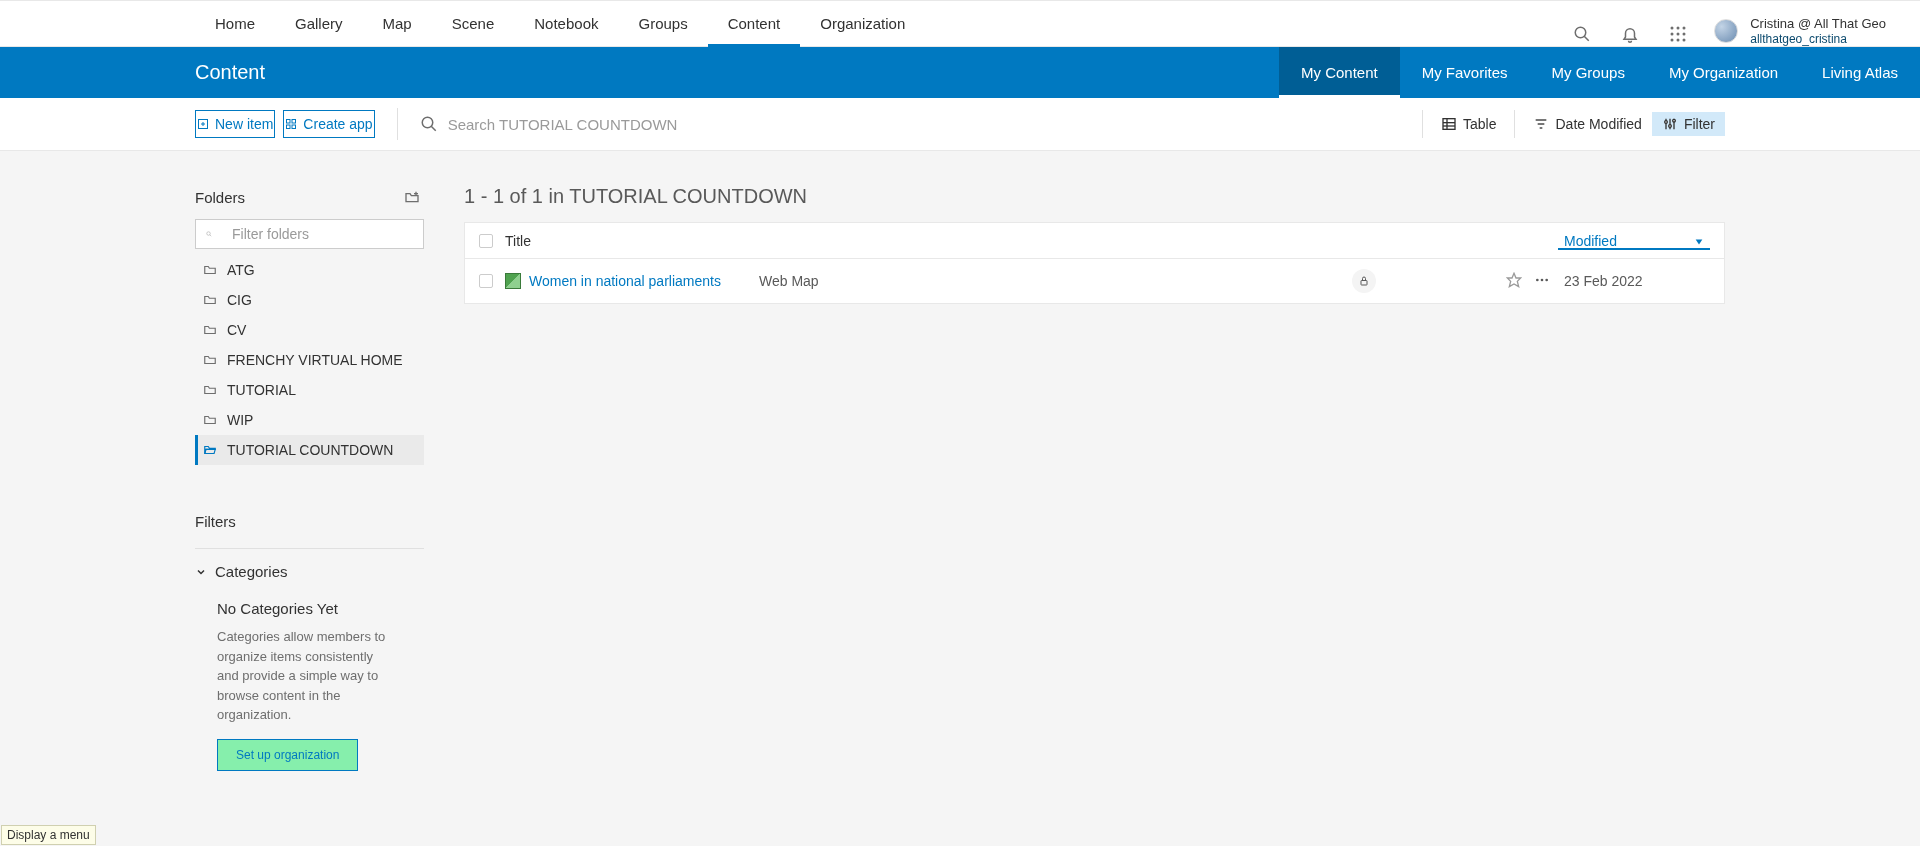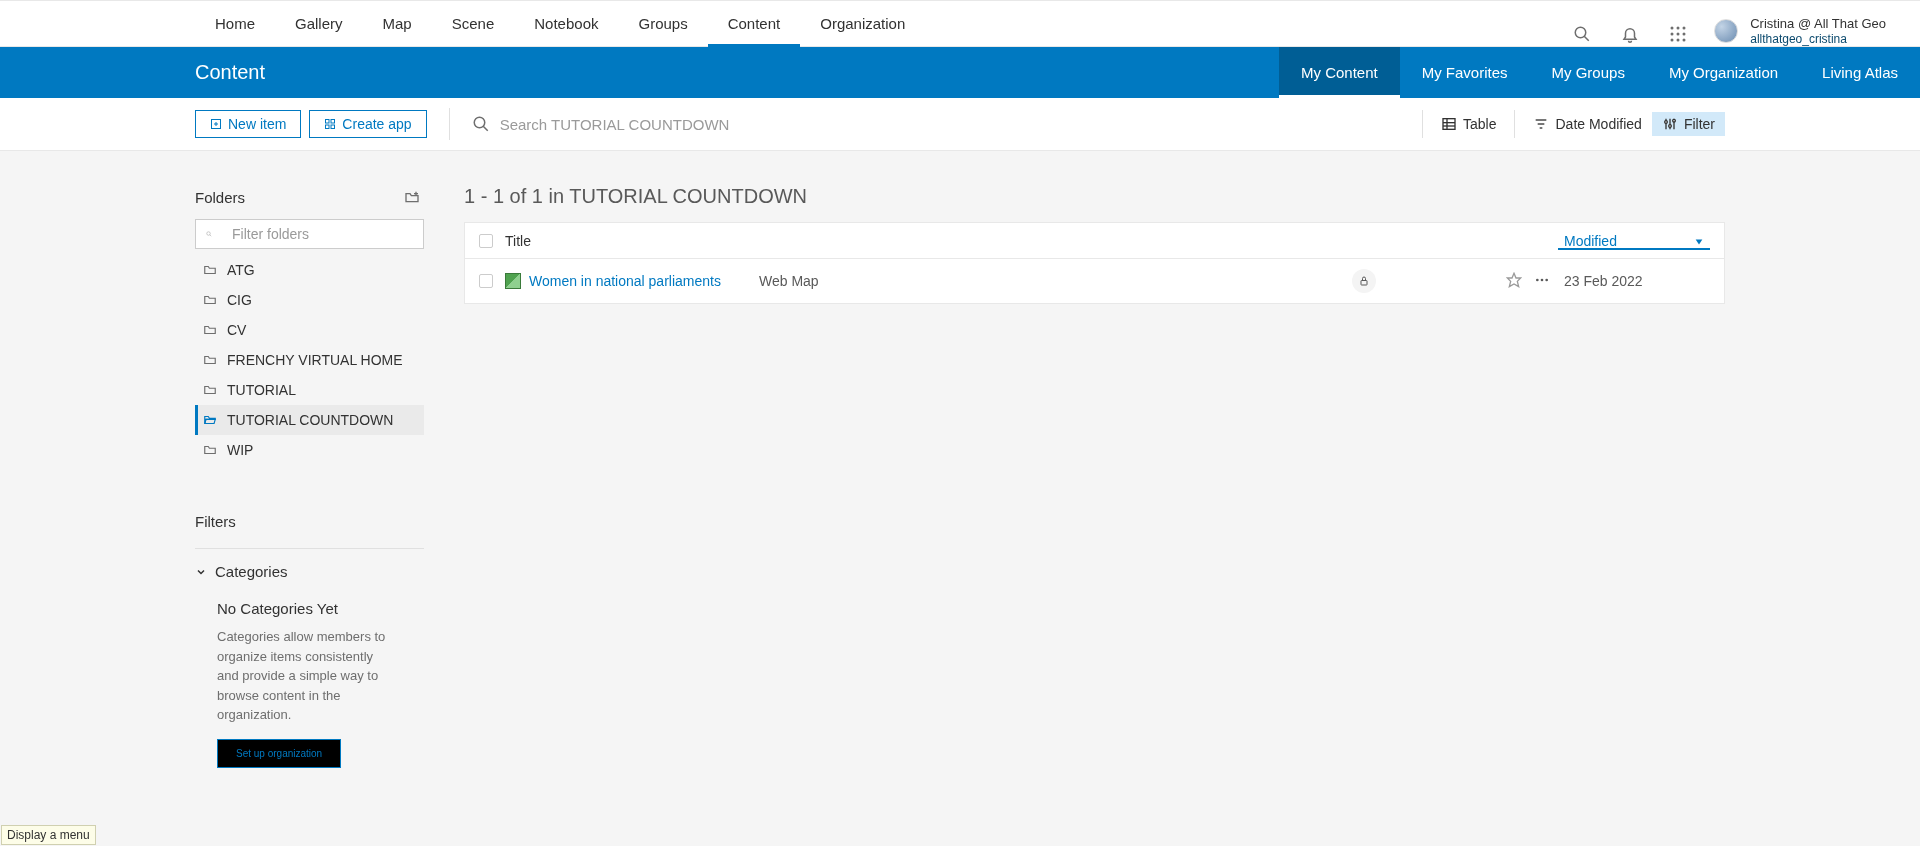--- a/index.html
+++ b/index.html
@@ -24,21 +24,21 @@
   .subnav { height: 51px; background:#0079c1; color:#fff; display:flex; align-items:center; padding-left:195px; }
   .subnav .title { font-size: 20px; font-weight: 400; }
   .subnav .spacer { flex:1; }
   .subnav .tabs { display:flex; height:100%; }
   .subnav .tab { display:flex; align-items:center; padding: 0 22px; cursor:pointer; font-size:15px; color:#fff; position:relative; }
   .subnav .tab.active { background:#005e95; }
   .subnav .tab.active::after { content:""; position:absolute; left:0; right:0; bottom:0; height:3px; background:#fff; }
 
   
   .toolbar { height: 53px; border-bottom:1px solid #e8e8e8; display:flex; align-items:center; padding: 0 195px; gap: 8px; }
-  .btn-outline { border:1px solid #0079c1; color:#0079c1; background:#fff; height:28px; padding: 0 14px; display:inline-flex; align-items:center; gap:6px; cursor:pointer; font-size:14px; }
+  .btn-outline { border:1px solid #0079c1; color:#0079c1; background:#fff; height:28px; padding: 0 1px; display:inline-flex; align-items:center; gap:6px; cursor:pointer; font-size:14px; }
   .toolbar .divider { width:1px; height:32px; background:#e0e0e0; margin: 0 14px; }
   .search-wrap { flex:1; display:flex; align-items:center; gap:10px; color:#6e6e6e; }
   .search-wrap input { border:none; outline:none; font-size:15px; flex:1; color:#323232; }
   .search-wrap input::placeholder { color:#9a9a9a; }
   .toolbar-right { display:flex; align-items:center; gap:0; }
   .toolbar-right .tool { display:flex; align-items:center; gap:6px; cursor:pointer; padding: 4px 10px; color:#323232; font-size:14px; }
   .toolbar-right .tool.active { background:#d2e9f9; color:#323232; }
   .toolbar-right .sep { width:1px; height:28px; background:#e0e0e0; margin: 0 8px; }
 
   
@@ -57,21 +57,21 @@
   .folder-item.active { background:#eaeaea; border-left:3px solid #0079c1; padding-left:5px; }
   .folder-item svg { flex-shrink:0; }
 
   .filters-section { margin-top: 48px; }
   .filters-section .head { font-size:15px; margin-bottom:18px; }
   .filters-section hr { border:none; border-top:1px solid #e0e0e0; margin-bottom:14px; }
   .cat-head { display:flex; align-items:center; gap:8px; cursor:pointer; font-size:15px; margin-bottom:20px; }
   .cat-body { padding-left: 22px; }
   .cat-body .nocat { font-size:15px; color:#323232; margin-bottom:10px; }
   .cat-body .desc { font-size:13px; color:#6e6e6e; line-height:1.5; margin-bottom:14px; max-width:180px; }
-  .btn-setup { border:1px solid #0079c1; color:#0079c1; background:#000000; padding:8px 18px; cursor:pointer; font-size:10px; display:inline-block; }
+  .btn-setup { border:1px solid #0079c1; color:#0079c1; background:#86efac; padding:8px 18px; cursor:pointer; font-size:12px; display:inline-block; }
 
   
   .content-area { flex:1; padding: 34px 195px 0 40px; }
   .result-count { font-size:20px; color:#595959; margin-bottom:14px; }
   .item-table { background:#fff; border:1px solid #e8e8e8; }
   .item-head { display:flex; align-items:center; height:36px; padding:0 14px; border-bottom:1px solid #e8e8e8; position:relative; }
   .item-head .th { font-size:14px; color:#323232; }
   .item-head .th-title { margin-left:12px; flex:1; }
   .item-head .th-mod { width:146px; color:#0079c1; position:relative; cursor:pointer; }
   .item-head .th-mod::after { content:""; position:absolute; left:-6px; right:0; bottom:-1px; height:2px; background:#0079c1; }
@@ -257,32 +257,32 @@
               <path d="M3 6h6l2 3h10v9H3z"></path>
             </svg>
           <span>FRENCHY VIRTUAL HOME</span>
         </div>
         <div class="folder-item">
           <svg width="14" height="14" viewBox="0 0 24 24" fill="none" stroke="#6e6e6e" stroke-width="2">
               <path d="M3 6h6l2 3h10v9H3z"></path>
             </svg>
           <span>TUTORIAL</span>
         </div>
+        <div class="folder-item">
+          <svg width="14" height="14" viewBox="0 0 24 24" fill="none" stroke="#6e6e6e" stroke-width="2">
+              <path d="M3 6h6l2 3h10v9H3z"></path>
+            </svg>
+          <span>WIP</span>
+        </div>
         <div class="folder-item active">
           <svg width="14" height="14" viewBox="0 0 24 24" fill="none" stroke="#0079c1" stroke-width="2">
               <path d="M3 6h6l2 3h10v2H5l-2 7z"></path>
               <path d="M5 11h16l-2 7H3z"></path>
             </svg>
           <span>TUTORIAL COUNTDOWN</span>
-        </div>
-        <div class="folder-item">
-          <svg width="14" height="14" viewBox="0 0 24 24" fill="none" stroke="#6e6e6e" stroke-width="2">
-              <path d="M3 6h6l2 3h10v9H3z"></path>
-            </svg>
-          <span>WIP</span>
         </div>
 
       </div>
 
       <div class="filters-section">
         <div class="head">Filters</div>
         <hr>
         <div class="cat-head">
           <svg width="12" height="12" viewBox="0 0 24 24" fill="none" stroke="#323232" stroke-width="3">
               <polyline points="6 9 12 15 18 9"></polyline>

